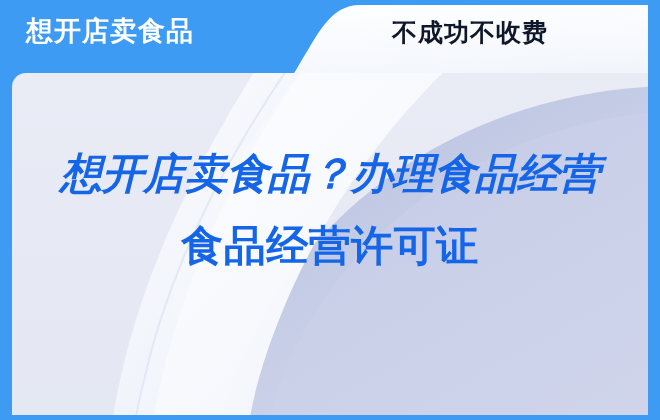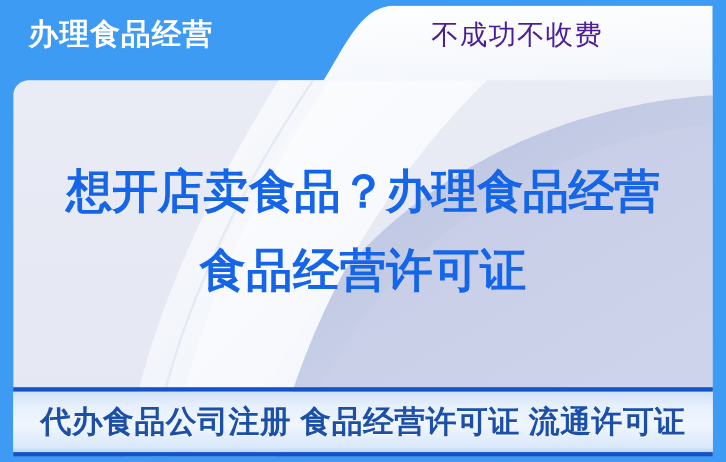--- a/index.html
+++ b/index.html
@@ -49,42 +49,42 @@
     letter-spacing: 1px;
     line-height: 1;
     white-space: nowrap;
   }
 
   #slogan {
     position: absolute;
     left: 392px;
     top: 20px;
     font-size: 25px;
-    font-weight: 400;
-    color: #4c1d95;
+    font-weight: 700;
+    color: #0f172a;
     letter-spacing: 1px;
     line-height: 1;
     white-space: nowrap;
   }
 
   
   #headline {
     position: absolute;
     left: 12px;
     top: 138px;
     width: 636px;
     text-align: center;
     color: #1565e8;
     font-size: 42px;
     font-weight: 700;
     line-height: 72px;
     letter-spacing: 0.5px;
   }
   #headline .ln { display: block; white-space: nowrap; }
-  #headline .ln1 { letter-spacing: -0.5px; }
+  #headline .ln1 { letter-spacing: -0.5px; font-style: italic; }
 
   
   #keybar {
     position: absolute;
     left: 12px;
     right: 12px;
     bottom: 5px;
     height: 63px;
     background: linear-gradient(180deg,#cfe0f7 0%,#e6effc 22%,#f0f6fe 55%,#d9e8fb 92%,#bcd6f5 100%);
     border-top: 4px solid #1254c8;
@@ -172,26 +172,23 @@
 
     <g>
       <path d="M0,0 H660 V5 H0 Z" fill="#3d9bf4"></path>
     </g>
   </svg>
 
   <div class="edge edge-left"></div>
   <div class="edge edge-right"></div>
   <div class="edge edge-bottom"></div>
 
-  <div id="brand">办理食品经营</div>
+  <div id="brand">想开店卖食品</div>
 
   <div id="slogan">不成功不收费</div>
 
   <div id="headline">
     <span class="ln ln1">想开店卖食品？办理食品经营</span>
     <span class="ln ln2">食品经营许可证</span>
   </div>
 
-  <div id="keybar">
-    <span id="keybar-text">代办食品公司注册 食品经营许可证 流通许可证</span>
-  </div>
 
 </div>
 
 </body></html>

